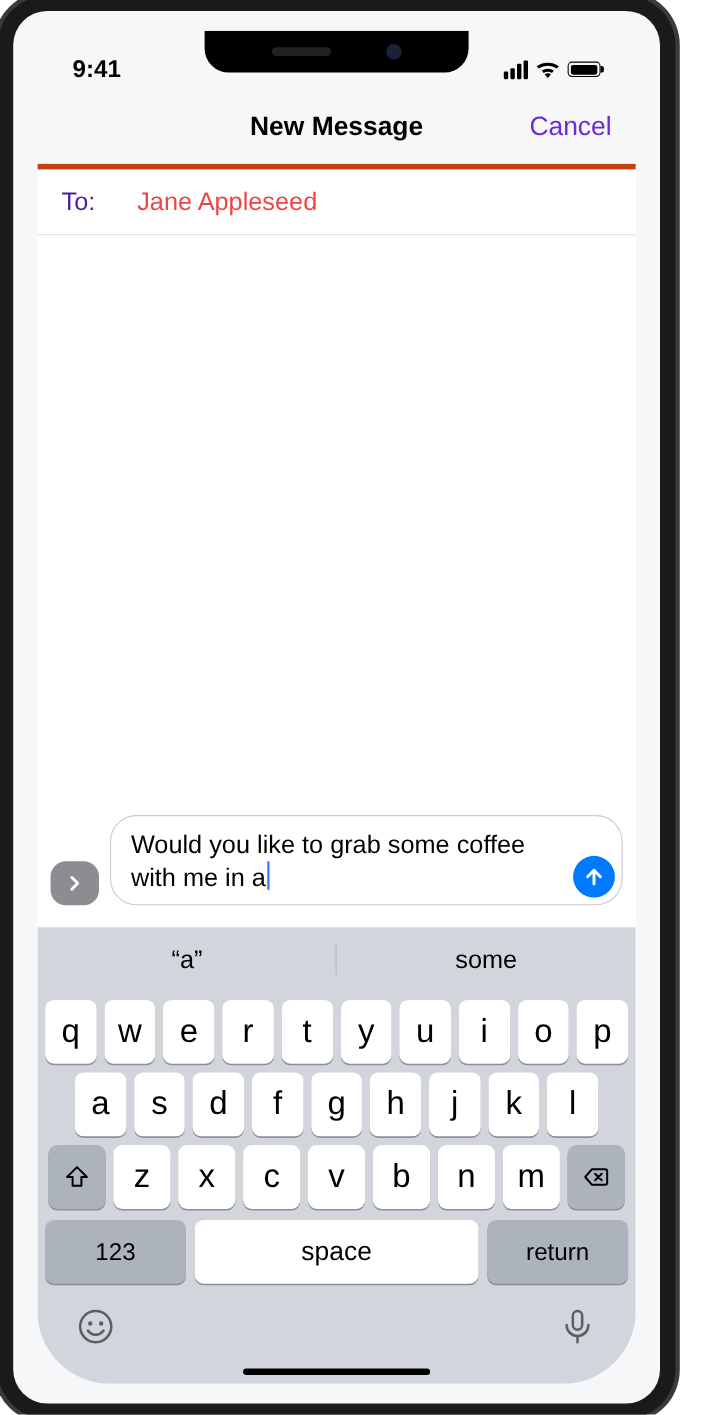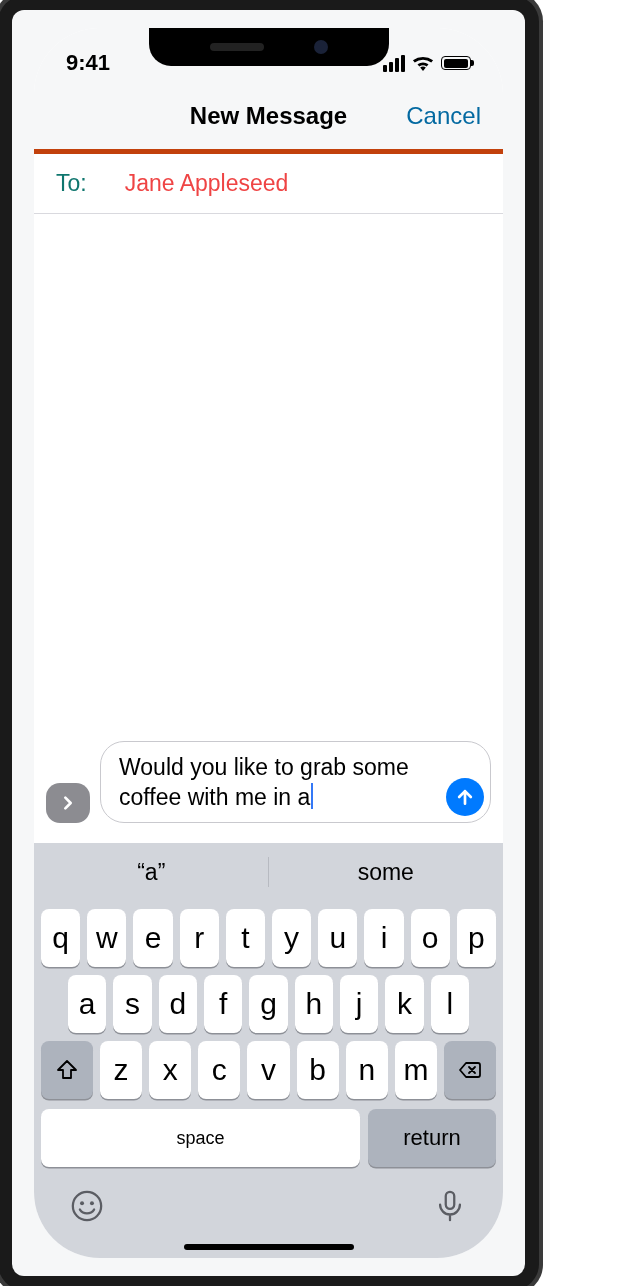--- a/index.html
+++ b/index.html
@@ -6,24 +6,24 @@
   html, body {
     width: 640px; height: 1286px;
     font-family: -apple-system, "Helvetica Neue", Helvetica, Arial, sans-serif;
     background: #fff;
     overflow: hidden;
   }
 
   
   .device {
     position: relative;
-    width: 513px; height: 1266px;
+    width: 588px; height: 1266px;
     margin: 10px 12px;
     background: #f6f7f8;
-    border-radius: 12px;
+    border-radius: 31px;
     box-shadow: 0 0 0 14px #1a1a1a, 0 0 0 18px #3a3a3a;
   }
 
   .screen {
     position: absolute;
     left: 22px; right: 22px; top: 18px; bottom: 18px;
     background: #fff;
     border-radius: 66px;
     overflow: hidden;
     display: flex; flex-direction: column;
@@ -66,31 +66,31 @@
   .nav {
     position: relative;
     height: 72px;
     background:#f6f7f8;
     border-bottom:5px solid #c2410c;
     display:flex; align-items:center; justify-content:center;
   }
   .nav-title { font-size:24px; font-weight:600; }
   .nav-cancel {
     position:absolute; right:22px; top:50%; transform:translateY(-50%);
-    color:#0369a1; font-size:24px; background:none; border:none; cursor:pointer;
+    color:#6d28d9; font-size:24px; background:none; border:none; cursor:pointer;
   }
 
   
   .to-field {
     padding: 16px 22px;
     border-bottom:1px solid #d9d9de;
     font-size:23px;
     display:flex; gap:8px;
   }
-  .to-label { color:#0f766e; }
+  .to-label { color:#4c1d95; }
   .to-recipient { color:#ef4444;margin-left:30px; }
 
   .conversation { flex:1; background:#fff; }
 
   
   .compose {
     display:flex; align-items:flex-end; gap:10px;
     padding: 8px 12px 20px;
     background:#fff;
   }
@@ -143,21 +143,21 @@
   .krow.row2 { padding-left:34px; padding-right:34px; }
   .krow.row3 .key { max-width:52px; }
   .key-mod {
     width:64px; flex:0 0 64px; max-width:none;
     background:#adb3bd;
   }
   .key-mod svg { width:24px; height:24px; }
 
   .krow.row4 { gap:8px; padding:10px 7px 0; align-items:stretch; }
   .key-123   { flex:0 0 128px; max-width:none; background:#adb3bd; font-size:22px; }
-  .key-space { flex:1; max-width:none; font-size:18px; }
+  .key-space { flex:1; max-width:none; font-size:24px; }
   .key-return{ flex:0 0 128px; max-width:none; background:#adb3bd; font-size:22px; }
 
   
   .kb-bottom {
     display:flex; justify-content:space-between; align-items:center;
     padding: 22px 36px 0;
   }
   .kb-bottom button { background:none; border:none; cursor:pointer; color:#5b5d63;}
   .kb-bottom svg { width:34px; height:34px; }
 
@@ -266,20 +266,21 @@
         <button class="key">m</button>
         <button class="key key-mod">
           <svg viewBox="0 0 24 24">
               <path fill="none" stroke="#000" stroke-width="1.8" stroke-linejoin="round" d="M8 5h12a2 2 0 012 2v10a2 2 0 01-2 2H8l-6-7 6-7z"></path>
               <path stroke="#000" stroke-width="1.8" stroke-linecap="round" d="M11 9l6 6M17 9l-6 6"></path>
             </svg>
         </button>
       </div>
 
       <div class="krow row4">
+        <button class="key key-123">123</button>
         <button class="key key-space">space</button>
         <button class="key key-return">return</button>
       </div>
 
       <div class="kb-bottom">
         <button>
           <svg viewBox="0 0 24 24">
               <circle cx="12" cy="12" r="10" fill="none" stroke="#5b5d63" stroke-width="1.6"></circle>
               <circle cx="8.5" cy="10" r="1.4" fill="#5b5d63"></circle>
               <circle cx="15.5" cy="10" r="1.4" fill="#5b5d63"></circle>

